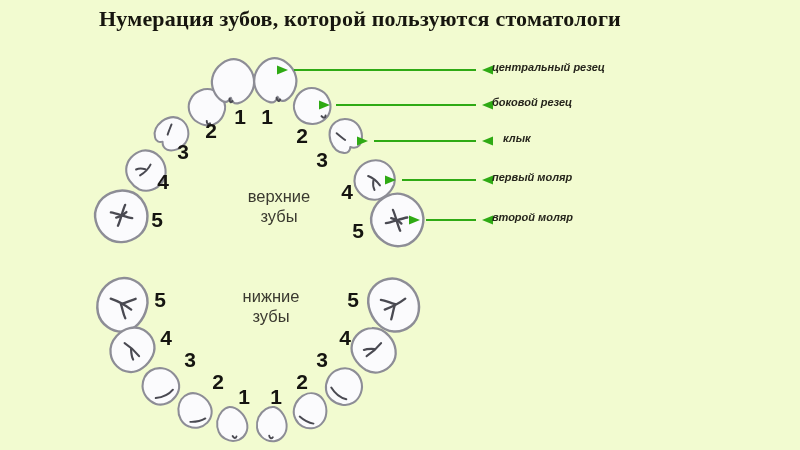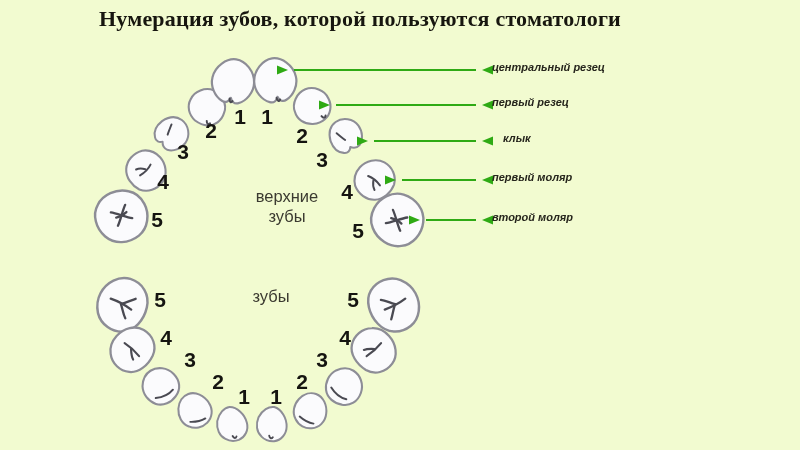--- a/index.html
+++ b/index.html
@@ -25,21 +25,21 @@
 
   
   .arch-caption{
     position:absolute;
     text-align:center;
     font-size:16.5px;
     color:#3b3a30;
     line-height:1.22;
     white-space:nowrap;
   }
-  .arch-caption.upper{left:212px;top:186px;width:150px;text-align:center;}
+  .arch-caption.upper{left:204px;top:186px;width:150px;text-align:center;}
   .arch-caption.lower{left:196px;top:286px;width:150px;}
 
   
   .tnum{
     position:absolute;
     font-size:21px;
     font-weight:bold;
     color:#151410;
     line-height:1;
     width:20px;
@@ -227,20 +227,21 @@
       </div>
       <div class="tnum" style="left: 353px; top: 300px; color: rgb(21, 20, 16);">5</div>
     </div>
 
   <div class="arch-caption upper">
     <div>верхние</div>
     <div>зубы</div>
   </div>
 
   <div class="arch-caption lower">
+    <div>нижние</div>
     <div>зубы</div>
   </div>
 
   <svg id="arrows" viewBox="0 0 800 450">
       <g>
         <line x1="294" y1="70" x2="476" y2="70" stroke="#2faa14" stroke-width="1.9"></line>
         <path d="M288 70 L277 65.4 L277 74.6 Z" fill="#2faa14"></path>
         <path d="M482 70 L493 65.4 L493 74.6 Z" fill="#2faa14"></path>
       </g>
       <g>
@@ -260,19 +261,19 @@
       </g>
       <g>
         <line x1="426" y1="220" x2="476" y2="220" stroke="#2faa14" stroke-width="1.9"></line>
         <path d="M420 220 L409 215.4 L409 224.6 Z" fill="#2faa14"></path>
         <path d="M482 220 L493 215.4 L493 224.6 Z" fill="#2faa14"></path>
       </g>
     </svg>
 
   <div id="legend-layer">
       <div class="legend-label" style="left: 492px; top: 70px;">центральный резец</div>
-      <div class="legend-label" style="left: 492px; top: 105px;">первый резец</div>
+      <div class="legend-label" style="left: 492px; top: 105px;">боковой резец</div>
       <div class="legend-label" style="left: 503px; top: 141px;">клык</div>
       <div class="legend-label" style="left: 492px; top: 180px;">первый моляр</div>
       <div class="legend-label" style="left: 492px; top: 220px;">второй моляр</div>
     </div>
 
 </div>
 
 </body></html>

